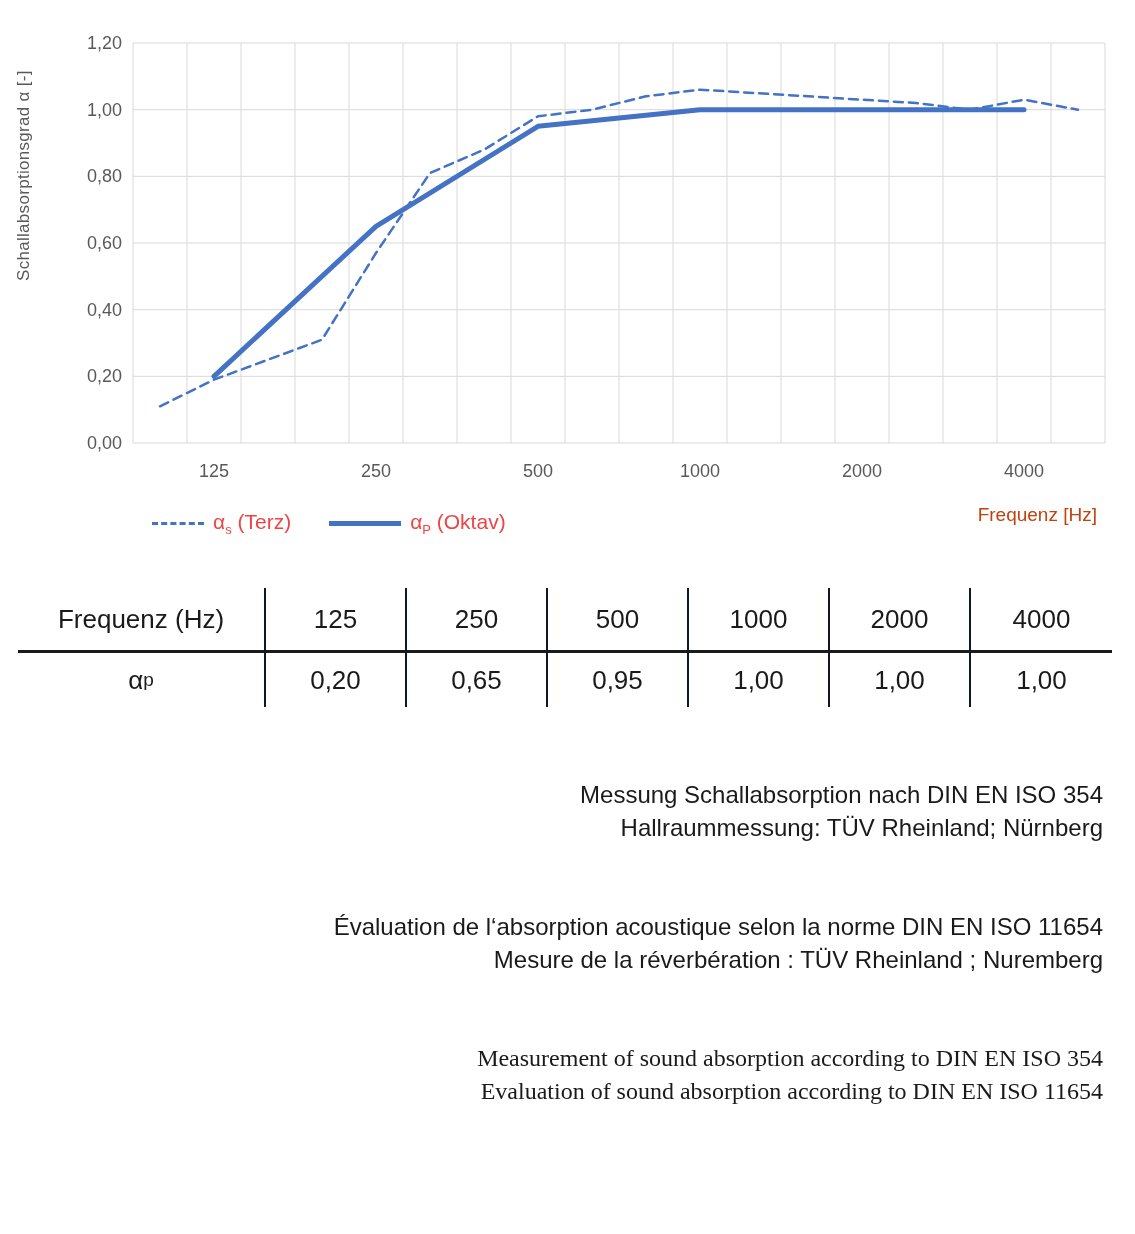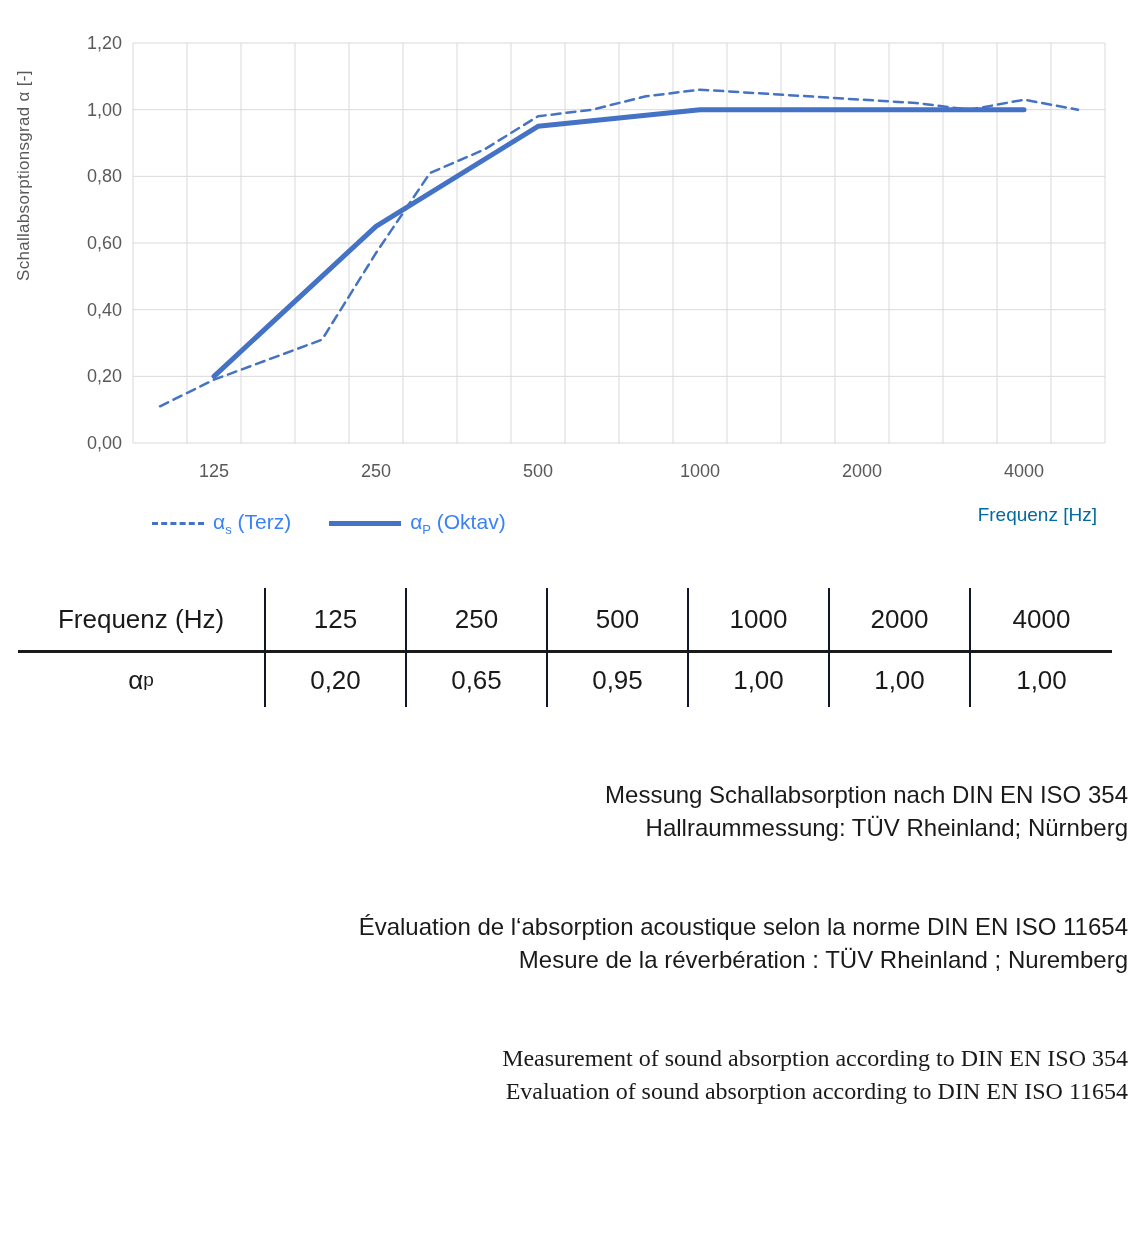--- a/index.html
+++ b/index.html
@@ -14,26 +14,26 @@
   .chart-wrap{position:relative;width:1135px;height:560px;}
   .chart-wrap svg{position:absolute;left:0;top:0;}
   .y-axis-title{
     position:absolute;left:14px;top:30px;height:292px;
     writing-mode:vertical-rl;transform:rotate(180deg);
     display:flex;align-items:center;justify-content:center;
     font-size:17px;color:#595959;letter-spacing:.3px;white-space:nowrap;
   }
   .x-axis-title{
     position:absolute;top:504px;right:38px;
-    font-size:19px;color:#0369a1;
+    font-size:19px;color:#c2410c;
   }
   .legend{
     position:absolute;top:510px;left:152px;
     display:flex;align-items:center;gap:38px;
-    font-size:21px;color:#3b82f6;
+    font-size:21px;color:#ef4444;
   }
   .legend-item{display:flex;align-items:center;gap:9px;}
   .swatch-dashed{width:52px;height:0;border-top:3px dashed #4472C4;}
   .swatch-solid{width:72px;height:5px;background:#4472C4;}
   .legend-label{white-space:nowrap;}
   .legend-label sub{font-size:13px;}
   
   .alpha-table{
     margin:28px 0 0 18px;
     width:1094px;
@@ -43,21 +43,21 @@
   }
   .alpha-table .cell{
     display:flex;align-items:center;justify-content:center;
     border-right:2px solid #0f172a;
   }
   .alpha-table .cell.last{border-right:none;}
   .alpha-table .head{height:62px;border-bottom:3px solid #1a1a1a;}
   .alpha-table .val{height:54px;}
   .alpha-table sub{font-size:19px;}
   
-  .notes{ text-align:right;padding-right:7px;font-size:24px;line-height:33px;color:#1a1a1a;}
+  .notes{ text-align:right;padding-right:32px;font-size:24px;line-height:33px;color:#1a1a1a;}
   .notes-de{margin-top:71px;}
   .notes-fr{margin-top:66px;}
   .notes-en{margin-top:66px;font-family:Liberation Serif, serif;}
 </style>
 </head>
 <body>
 
 <div class="chart-wrap">
   <svg width="1135" height="560" viewBox="0 0 1135 560">
     <g>

